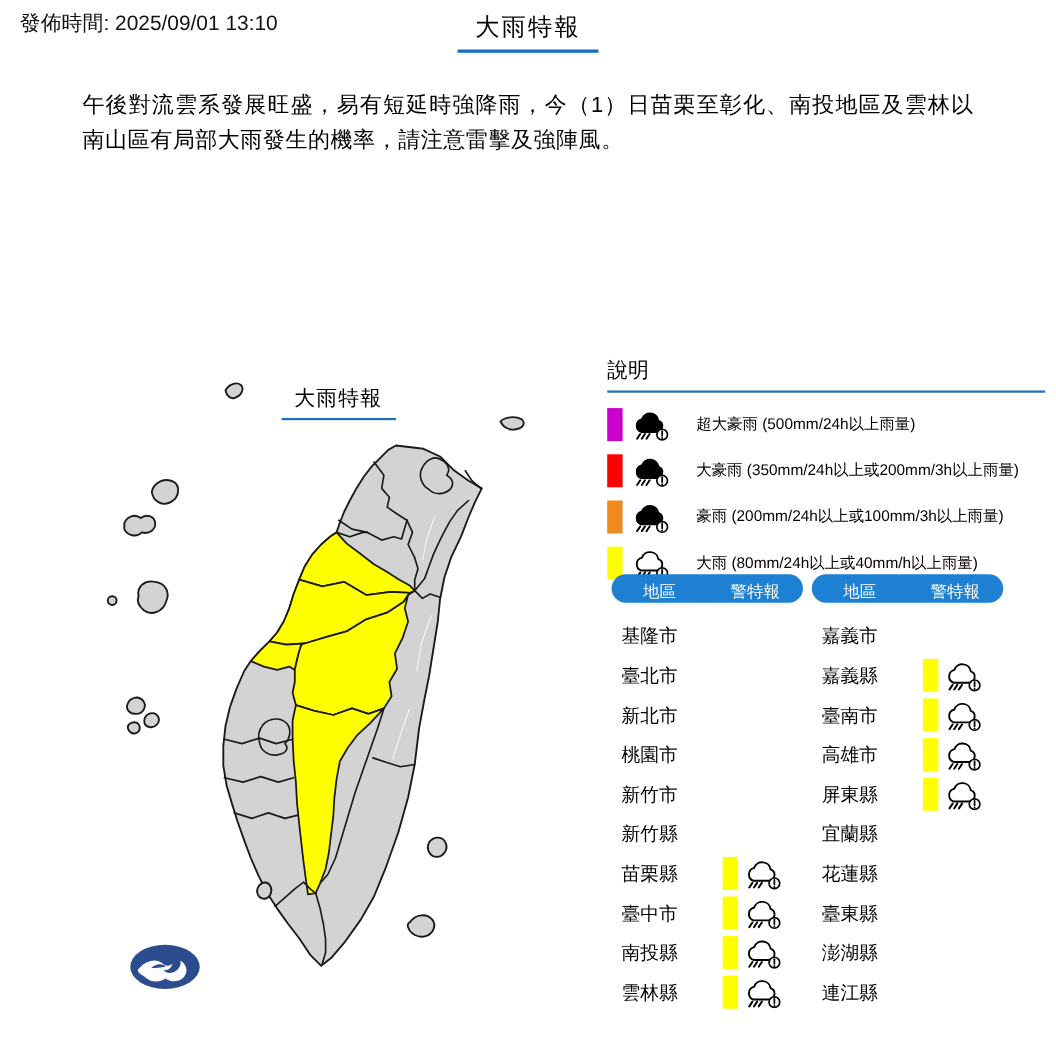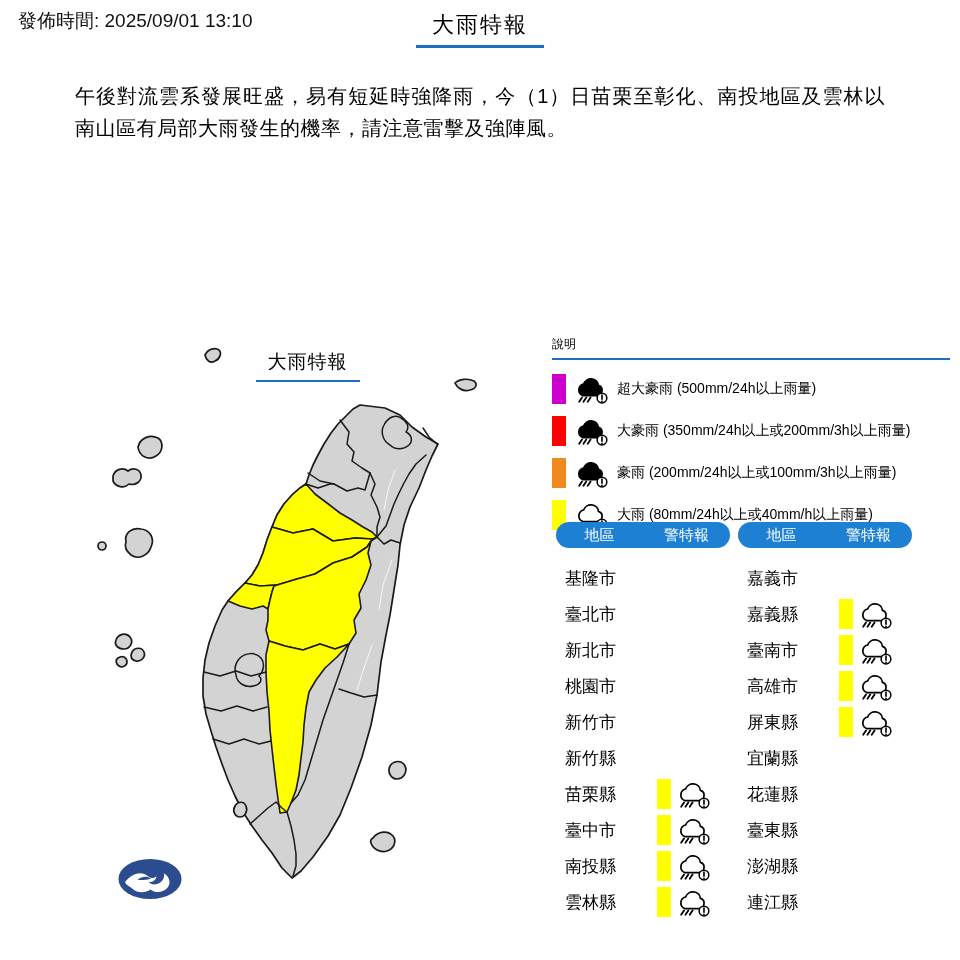--- a/index.html
+++ b/index.html
@@ -14,30 +14,30 @@
     border-bottom:3px solid #1c6fc0;padding:0 16px 5px 16px;}
   .description{position:absolute;left:75px;top:80px;width:810px;font-size:20px;
     line-height:1.62;color:#000;letter-spacing:0.5px;text-align:justify;}
   .map-label-wrap{position:absolute;left:225px;top:349px;width:165px;text-align:center;}
   .map-label{display:inline-block;font-size:19px;color:#000;letter-spacing:1px;
     border-bottom:2.5px solid #1c6fc0;padding:0 12px 5px 12px;}
   .map-svg{position:absolute;left:60px;top:340px;width:480px;height:620px;}
   .logo-svg{position:absolute;left:116px;top:857px;width:68px;height:44px;}
 
   .legend{position:absolute;left:552px;top:324px;width:398px;}
-  .legend-title{font-size:12px;color:#000;border-bottom:2px solid #1c6fc0;
-    padding-bottom:5px;margin-bottom:8px;margin-top:12px;}
+  .legend-title{font-size:19px;color:#000;border-bottom:2px solid #1c6fc0;
+    padding-bottom:5px;margin-bottom:8px;}
   .legend-row{display:flex;align-items:center;height:42px;}
   .legend-swatch{width:14px;height:30px;flex:0 0 14px;}
   .legend-icon{margin-left:7px;width:38px;height:30px;flex:0 0 38px;display:flex;align-items:center;}
-  .legend-label{margin-left:6px;font-size:14px;color:#000;white-space:nowrap;}
+  .legend-label{margin-left:22px;font-size:14px;color:#000;white-space:nowrap;}
 
   .wtable{position:absolute;top:522px;width:174px;}
   .wtable.left{left:556px;} .wtable.right{left:738px;}
-  .wtable-header{height:26px;background:#1d80d2;display:flex;align-items:center;border-radius:13px;}
+  .wtable-header{height:26px;background:#1d80d2;display:flex;align-items:flex-end;border-radius:13px;}
   .wtable-header .hcell{flex:1;text-align:center;color:#fff;font-size:15px;}
   .wtable-rows{margin-top:12px;}
   .wrow{height:36px;display:flex;align-items:center;}
   .wrow .region{width:92px;font-size:17px;color:#000;padding-left:9px;white-space:nowrap;}
   .wrow .warncell{display:flex;align-items:center;height:36px;}
   .warn-bar{width:14px;height:30px;margin-right:4px;}
   .warn-icon{width:38px;height:30px;display:flex;align-items:center;}
 </style>
 </head>
 <body>

